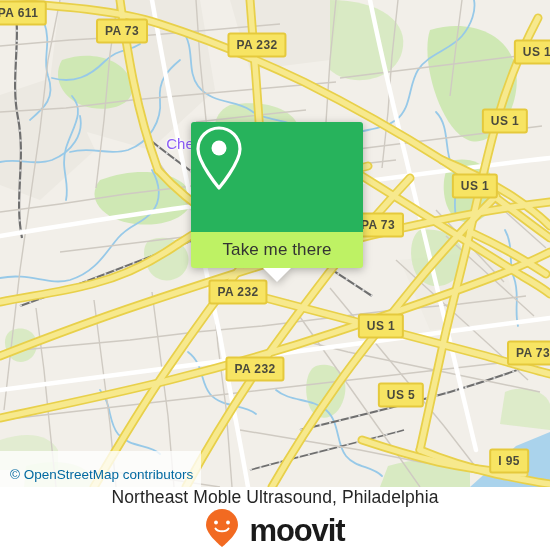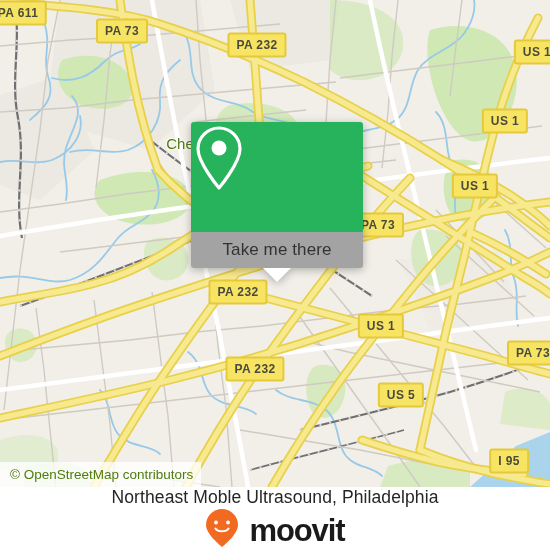--- a/index.html
+++ b/index.html
@@ -29,21 +29,21 @@
     padding:4px 7px 5px;
     white-space:nowrap;
     transform:translate(-50%,-50%);
     font-family:"Liberation Sans", sans-serif;
   }
 
   
   .place-label {
     position:absolute;
     transform:translate(-50%,-50%);
-    color:#4d7c0f;
+    color:#8b5cf6;
     font-size:15px;
     white-space:nowrap;
     text-shadow:0 0 3px #fff,0 0 3px #fff,0 0 2px #fff;
   }
 
   
   .popup {
     position:absolute;
     left:191px; top:122px;
     width:172px;
@@ -51,21 +51,21 @@
     z-index:30;
   }
   .popup-head {
     background:#27b35c;
     height:110px;
     border-radius:3px 3px 0 0;
     display:flex; align-items:center; justify-content:center;
   }
   .popup-head svg { display:block; }
   .popup-foot {
-    background:#a3a3a3;
+    background:#bef264;
     height:36px;
     border-radius:0 0 3px 3px;
     display:flex; align-items:center; justify-content:center;
     position:relative;
   }
   .popup-foot span {
     color:#333;
     font-size:17px;
     letter-spacing:.1px;
   }
@@ -77,23 +77,23 @@
     border-left:14px solid transparent;
     border-right:14px solid transparent;
     border-top:14px solid #fff;
   }
 
   
   .attribution {
     position:absolute;
     left:0; bottom:0;
     background:rgba(255,255,255,.78);
-    padding:5px 8px 5px 10px;
+    padding:16px 8px 5px 10px;
     font-size:13.5px;
-    color:#4d7c0f;
+    color:#0369a1;
     z-index:20;
     white-space:nowrap;
   }
 
   
   .bottombar {
     position:absolute;
     left:0; top:487px;
     width:550px; height:63px;
     background:#fff;

